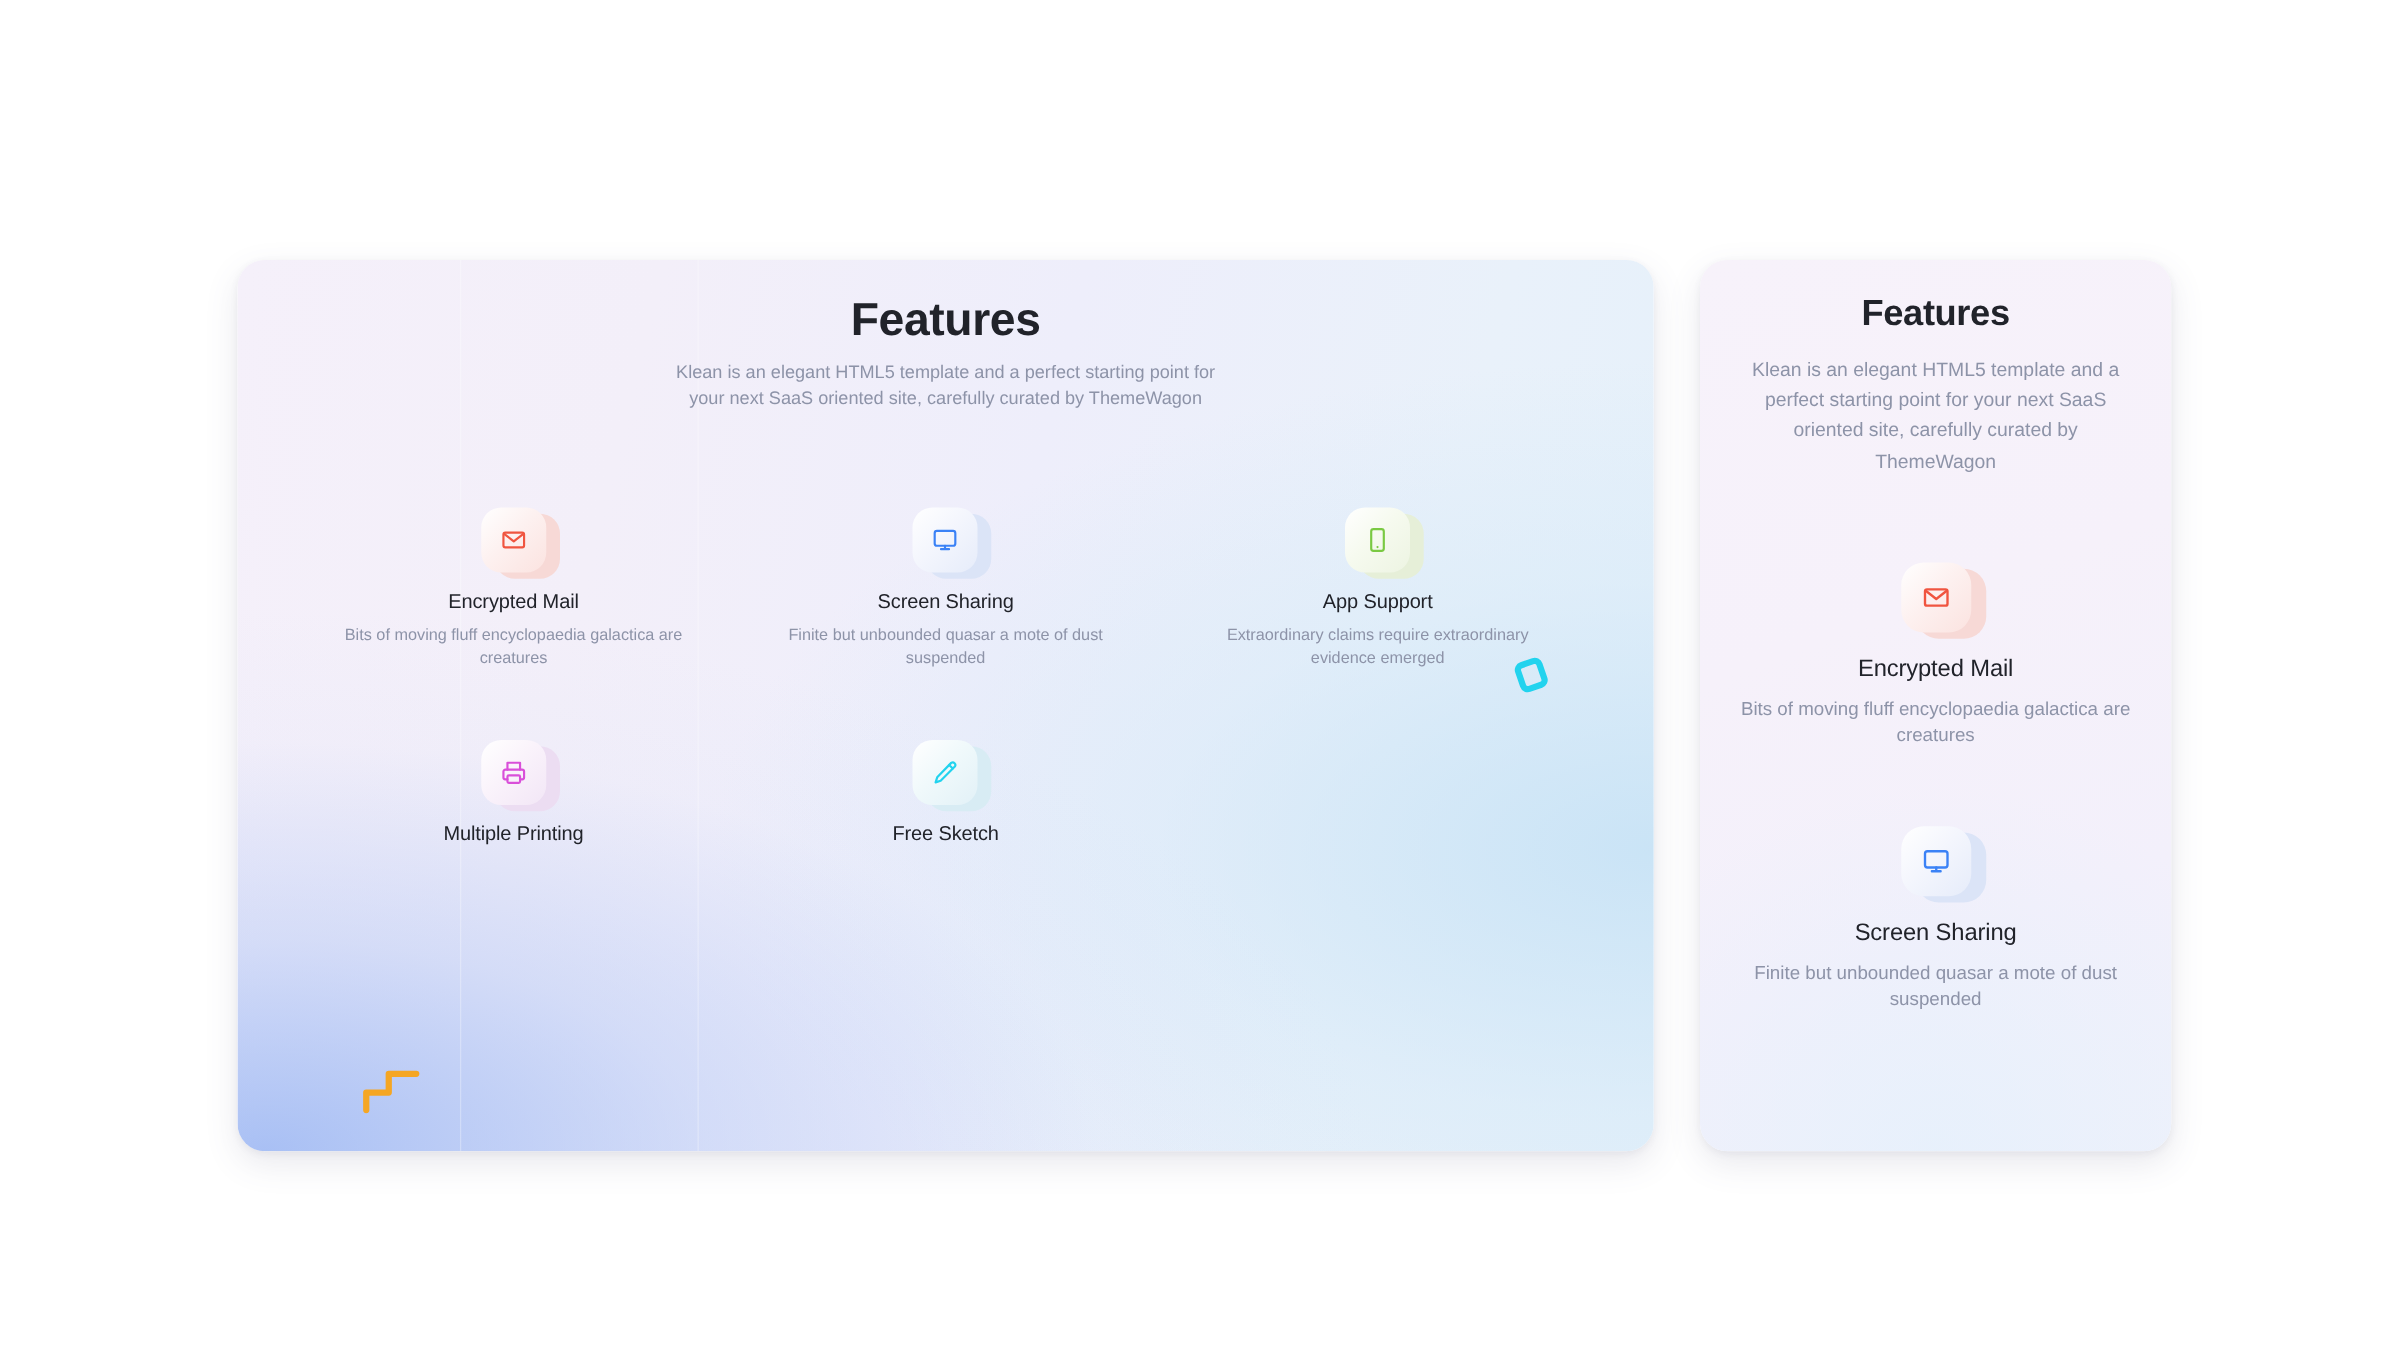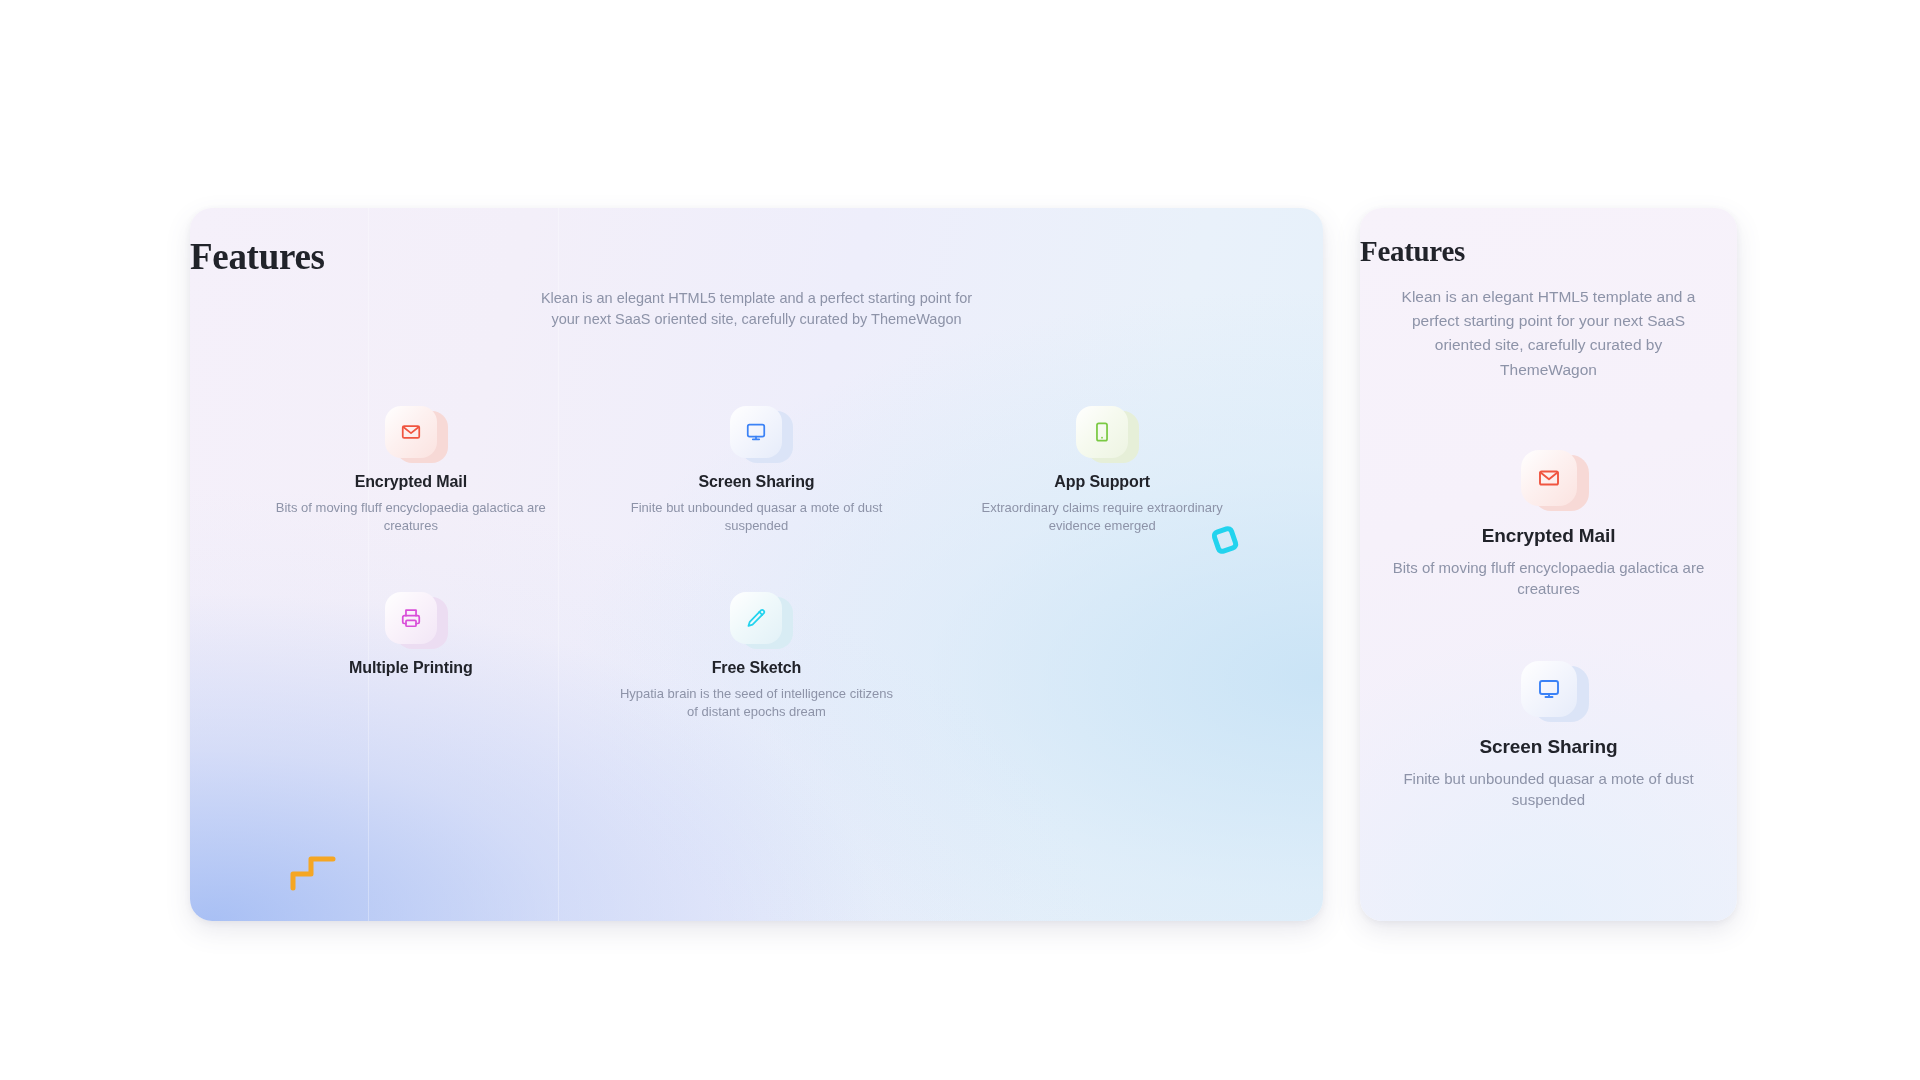--- a/index.html
+++ b/index.html
@@ -68,23 +68,22 @@
     bottom: 0;
     width: 1px;
     background: rgba(255,255,255,0.30);
     pointer-events: none;
   }
 
   
   .feat-title {
     font-weight: 700;
     color: #21232a;
-    text-align: left;
+    text-align: center;
     letter-spacing: -0.3px;
-    font-family: Liberation Serif, serif;
   }
   .feat-sub {
     color: #8d93a8;
     text-align: center;
     font-weight: 400;
   }
 
   #tablet-heading { position: absolute; left: 0; right: 0; top: 27px; font-size: 37px; }
   #tablet-subtitle {
     position: absolute; left: 50%; transform: translateX(-50%);
@@ -118,21 +117,21 @@
     top: 242px;
     width: 337px;
     display: flex;
     flex-direction: column;
     row-gap: 61px;
   }
   #mobile-list .f-name { font-size: 19px; margin-top: 19px; }
   #mobile-list .f-desc { font-size: 15px; line-height: 1.42; margin-top: 10px; padding: 0 6px; }
 
   .feature { text-align: center; }
-  .f-name { font-weight: 700; color: #21232a; letter-spacing: -0.1px; }
+  .f-name { font-weight: 400; color: #21232a; letter-spacing: -0.1px; }
   .f-desc { color: #8d93a8; font-weight: 400; }
 
   
   .icon-wrap {
     position: relative;
     margin: 0 auto;
     display: block;
   }
   .icon-shadow {
     position: absolute;
@@ -248,21 +247,20 @@
           <div class="icon-wrap tablet-icon">
             <div class="icon-shadow" style="background: rgb(216, 236, 244);"></div>
             <div class="icon-tile" style="background: linear-gradient(135deg, rgb(255, 255, 255) 0%, rgb(240, 249, 251) 45%, rgb(226, 241, 247) 100%);">
               <svg viewBox="0 0 24 24" width="22" height="22" aria-hidden="true">
                 <path d="M17.4 3.6 a2.3 2.3 0 0 1 3.2 3.2 L8.2 19.2 L3.8 20.6 L5.2 16.2 Z" fill="none" stroke="#22d3ee" stroke-width="1.9" stroke-linecap="round" stroke-linejoin="round"></path>
                 <path d="M15.6 5.4 L18.8 8.6" fill="none" stroke="#22d3ee" stroke-width="1.9" stroke-linecap="round" stroke-linejoin="round"></path>
               </svg>
             </div>
           </div>
           <div class="f-name">Free Sketch</div>
-          <div class="f-desc">Hypatia brain is the seed of intelligence citizens of distant epochs dream</div>
         </div>
       </div>
   </div>
 
   <div class="panel" id="panel-mobile">
     <div class="feat-title" id="mobile-heading">Features</div>
     <div class="feat-sub" id="mobile-subtitle">Klean is an elegant HTML5 template and a perfect starting point for your next SaaS oriented site, carefully curated by ThemeWagon</div>
 
     <div id="mobile-list">
         <div class="feature">

